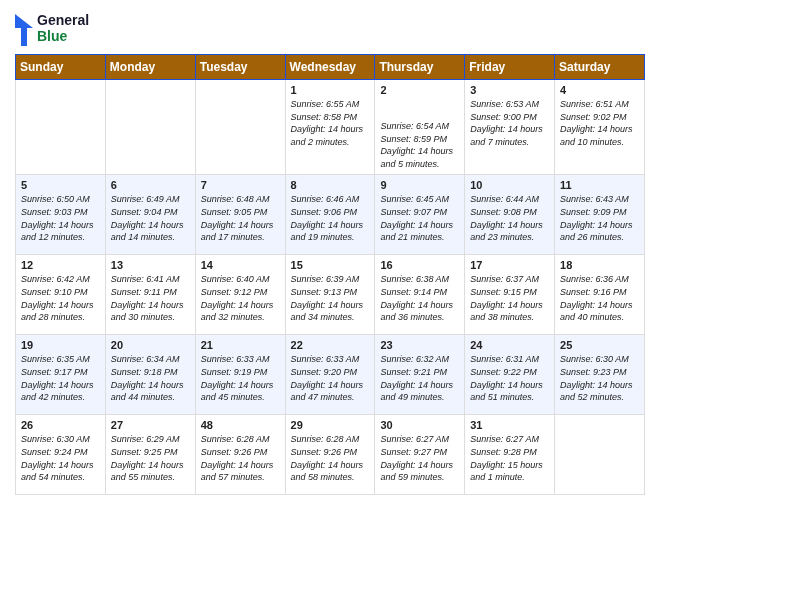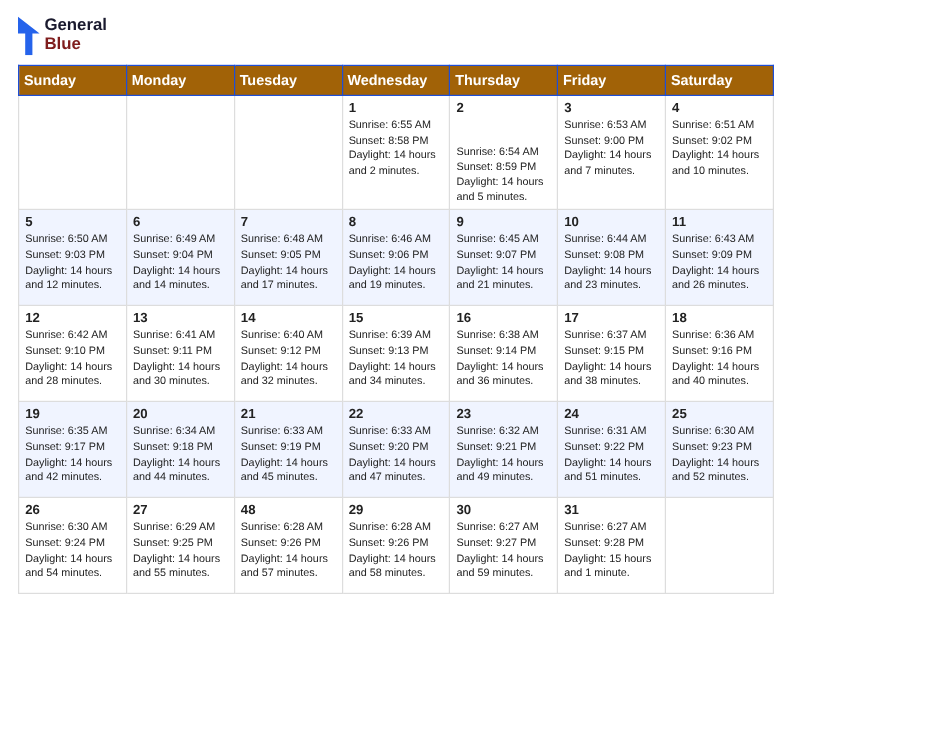--- a/index.html
+++ b/index.html
@@ -68,41 +68,42 @@
     .day-num {
       font-weight: bold;
       font-size: 11px;
       display: block;
       margin-bottom: 2px;
     }
     .day-info {
       line-height: 1.4;
       font-size: 9px;
       color: #222;
+      font-style: italic;
     }
     tbody tr:nth-child(odd) {
       background: #fff;
     }
     tbody tr:nth-child(even) {
       background: #f0f4ff;
     }
   </style>
 </head>
 <body>
 
 <div class="container">
   <div class="header">
     <div class="logo">
   <div style="display:flex;align-items:center;gap:2px;">
     <svg width="20" height="36" viewBox="0 0 20 36">
       <polygon points="0,4 18,18 12,18 12,36 6,36 6,18 0,18" fill="#2563eb"></polygon>
     </svg>
     <div>
       <div style="font-size:14px;font-weight:bold;color:#1a1a2e;line-height:1.15;">General</div>
-      <div style="font-size:14px;font-weight:bold;color:#7f1d1d;line-height:1.15;">Blue</div>
+      <div style="font-size:14px;font-weight:bold;color:#15803d;line-height:1.15;">Blue</div>
     </div>
   </div>
 </div>
     <div class="title-block">
       <div class="month-year"></div>
       <div class="location"></div>
     </div>
   </div>
 
   <table>

